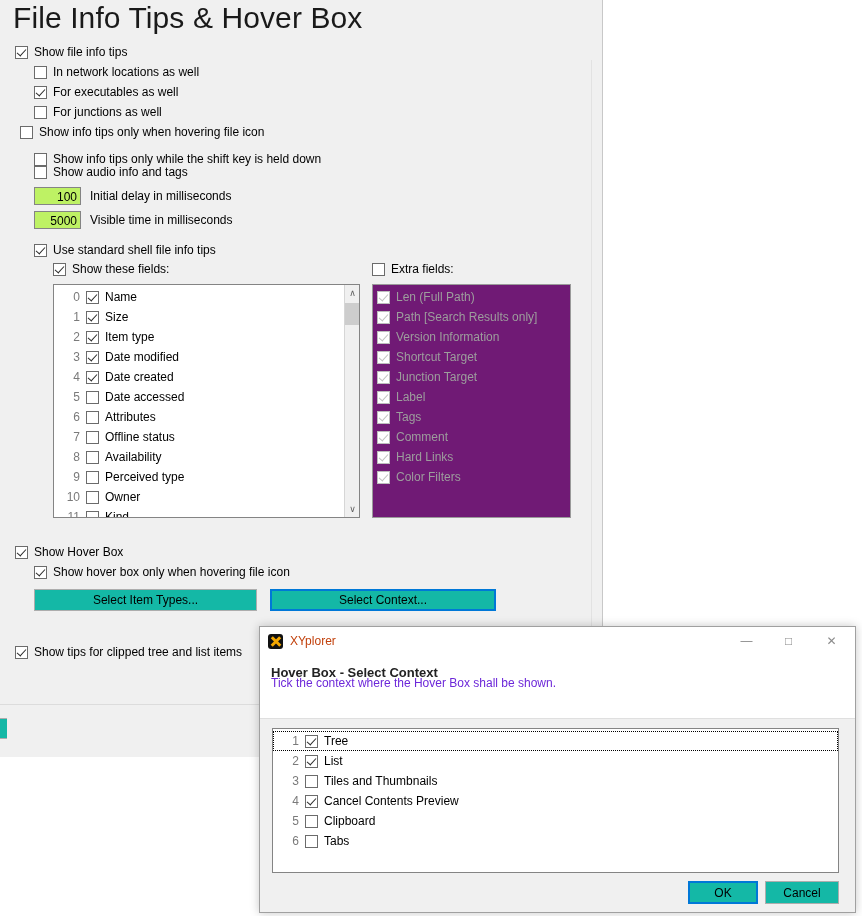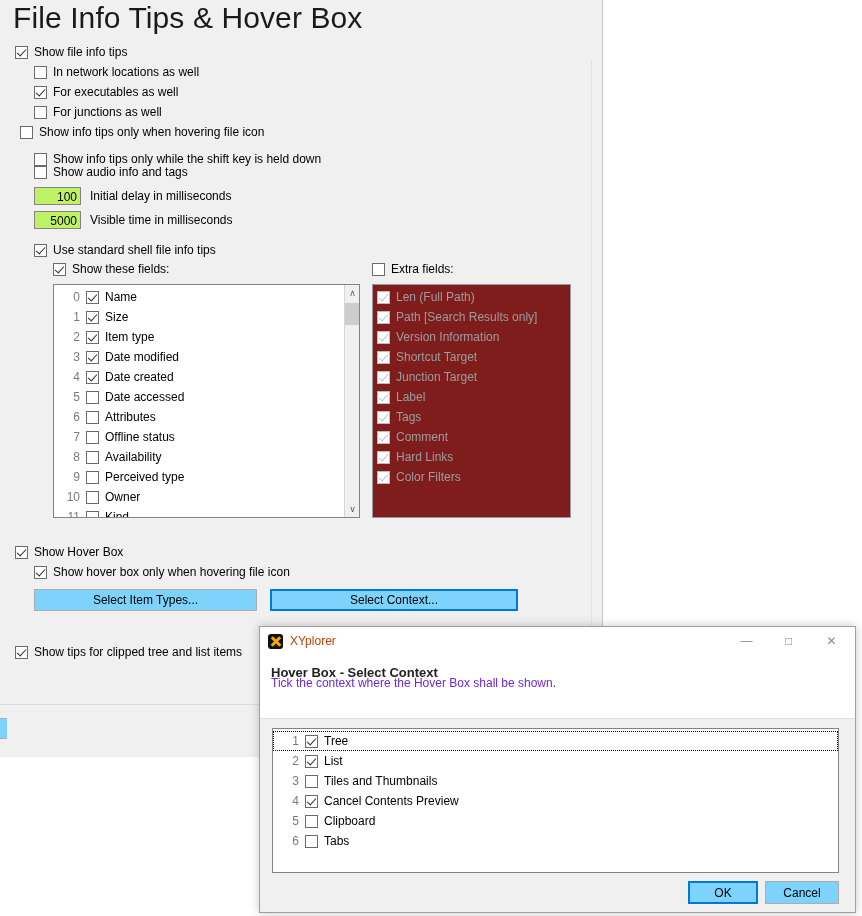--- a/index.html
+++ b/index.html
@@ -51,21 +51,21 @@
     text-align:right;padding:1px 3px 0 0;font-size:12px;line-height:16px;
     font-family:"Liberation Sans",sans-serif;color:#000;
   }
   .numlabel{margin-left:9px;font-size:12px;}
 
   
   .listbox{
     position:absolute;box-sizing:border-box;
     border:1px solid #848484;background:#fff;overflow:hidden;
   }
-  .listbox.dis{background:#7f1d1d;border-color:#9a9a9a;}
+  .listbox.dis{background:#701a75;border-color:#9a9a9a;}
   .lrow{
     height:20px;display:flex;align-items:center;white-space:nowrap;
     font-size:12px;
   }
   .lidx{
     width:26px;text-align:right;color:#7a7a7a;flex:0 0 auto;
     padding-right:6px;font-size:12px;
   }
   .lrow .cbox{margin-right:6px;}
   .lclip{position:relative;overflow:hidden;}
@@ -82,21 +82,21 @@
   }
   .vsarrow.up{top:0;}
   .vsarrow.down{bottom:0;}
   .vsthumb{
     position:absolute;left:0;top:18px;width:15px;height:22px;background:#cdcdcd;
   }
 
   
   .btn{
     position:absolute;box-sizing:border-box;
-    background:#7dd3fc;border:1px solid #adadad;
+    background:#14b8a6;border:1px solid #adadad;
     font-size:12px;color:#000;display:flex;align-items:center;
     justify-content:center;font-family:"Liberation Sans",sans-serif;
   }
   .btn.default{border:2px solid #0078d7;}
   .btn.partial{border-right:none;}
 
   .hsep{position:absolute;left:0;width:603px;height:1px;background:#dcdcdc;}
 
   
   #dialog{
@@ -315,21 +315,21 @@
   <div class="cbrow" style="left:15px;top:545px;">
     <span class="cbox checked"></span>
     <span class="cblabel">Show Hover Box</span>
   </div>
   <div class="cbrow" style="left:34px;top:565px;">
     <span class="cbox checked"></span>
     <span class="cblabel">Show hover box only when hovering file icon</span>
   </div>
 
   <div class="btn" style="left:34px;top:589px;width:223px;height:22px;">Select Item Types...</div>
-  <div class="btn default" style="left:270px;top:589px;width:248px;height:22px;">Select Context...</div>
+  <div class="btn default" style="left:270px;top:589px;width:226px;height:22px;">Select Context...</div>
 
   <div class="cbrow" style="left:15px;top:645px;">
     <span class="cbox checked"></span>
     <span class="cblabel">Show tips for clipped tree and list items</span>
   </div>
 
   <div class="hsep" style="top:704px;"></div>
   <div class="btn partial" style="left:-40px;top:718px;width:47px;height:21px;"></div>
 </div>
 

